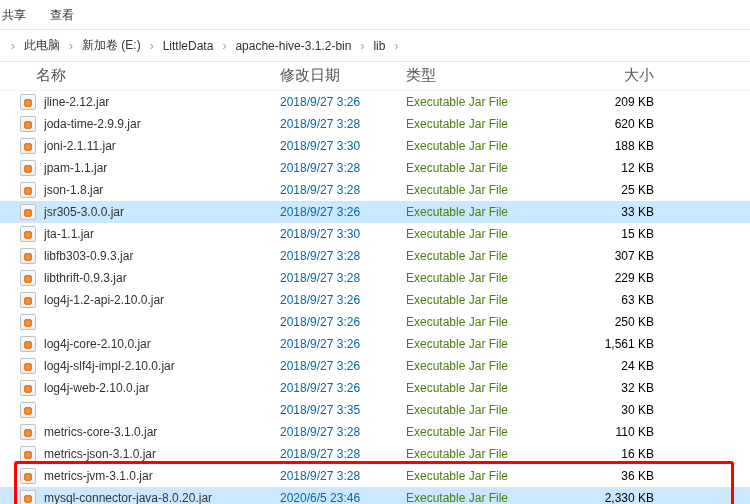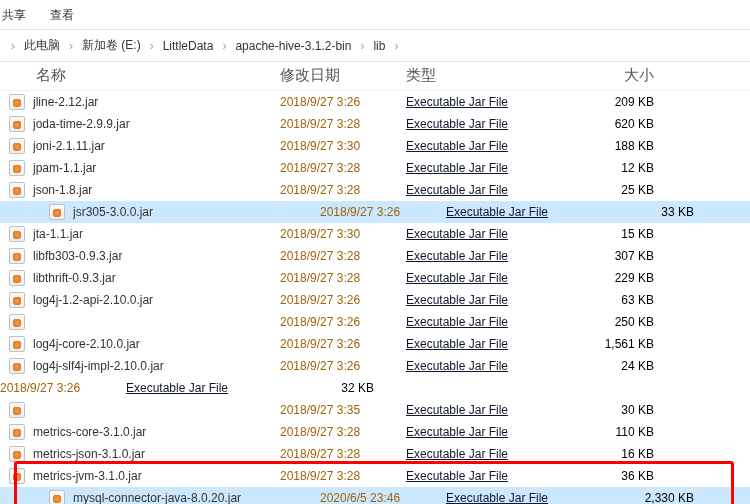--- a/index.html
+++ b/index.html
@@ -43,24 +43,24 @@
   .listwrap { position: relative; width: 100%; }
   .files { width: 100%; }
   .row {
     display: flex;
     align-items: center;
     height: 22px;
     line-height: 22px;
     white-space: nowrap;
     cursor: pointer;
   }
-  .row.sel { background: #cce8ff; justify-content: flex-end; }
-  .row .c-name { width: 280px; padding-left: 9px; display: flex; align-items: center; overflow: hidden; }
-  .row .c-date { width: 126px; color: #a16207; overflow: hidden; text-overflow: ellipsis; }
-  .row .c-type { width: 164px; color: #0f172a; overflow: hidden; text-overflow: ellipsis; text-decoration: underline; }
+  .row.sel { background: #cce8ff; }
+  .row .c-name { width: 280px; padding-left: 20px; display: flex; align-items: center; overflow: hidden; }
+  .row .c-date { width: 126px; color: #0369a1; overflow: hidden; text-overflow: ellipsis; }
+  .row .c-type { width: 164px; color: #4d7c0f; overflow: hidden; text-overflow: ellipsis; }
   .row .c-size { width: 140px; text-align: right; padding-right: 56px; color: #000000; }
   .icon-jar {
     width: 16px; height: 16px;
     flex: 0 0 16px;
     margin-right: 8px;
     background: linear-gradient(to bottom, #fafafa 0%, #efefef 100%);
     border: 1px solid #c0c0c0;
     border-radius: 2px;
     position: relative;
   }
@@ -221,20 +221,24 @@
       <div class="row">
         <div class="c-name">
           <span class="icon-jar"></span>
           <span class="fname">log4j-slf4j-impl-2.10.0.jar</span>
         </div>
         <div class="c-date">2018/9/27 3:26</div>
         <div class="c-type">Executable Jar File</div>
         <div class="c-size">24 KB</div>
       </div>
       <div class="row">
+        <div class="c-name">
+          <span class="icon-jar"></span>
+          <span class="fname">log4j-web-2.10.0.jar</span>
+        </div>
         <div class="c-date">2018/9/27 3:26</div>
         <div class="c-type">Executable Jar File</div>
         <div class="c-size">32 KB</div>
       </div>
       <div class="row">
         <div class="c-name">
           <span class="icon-jar"></span>
         </div>
         <div class="c-date">2018/9/27 3:35</div>
         <div class="c-type">Executable Jar File</div>

